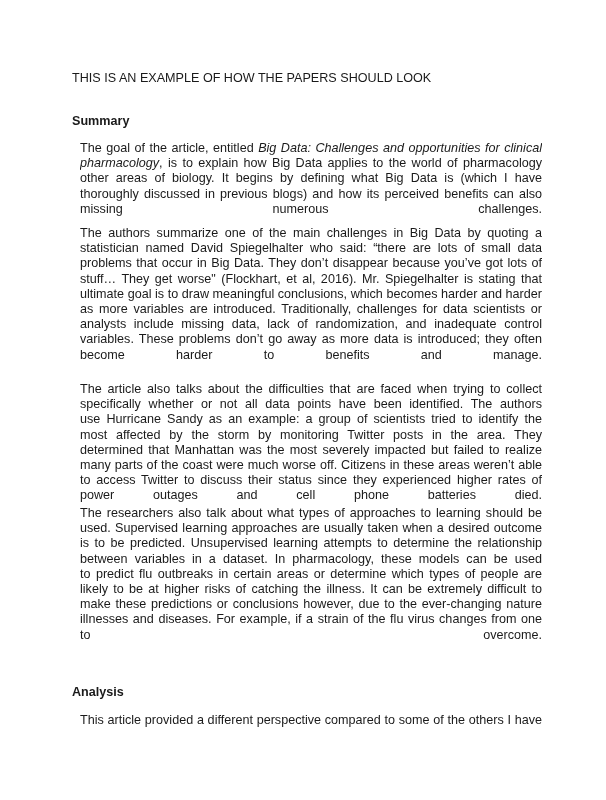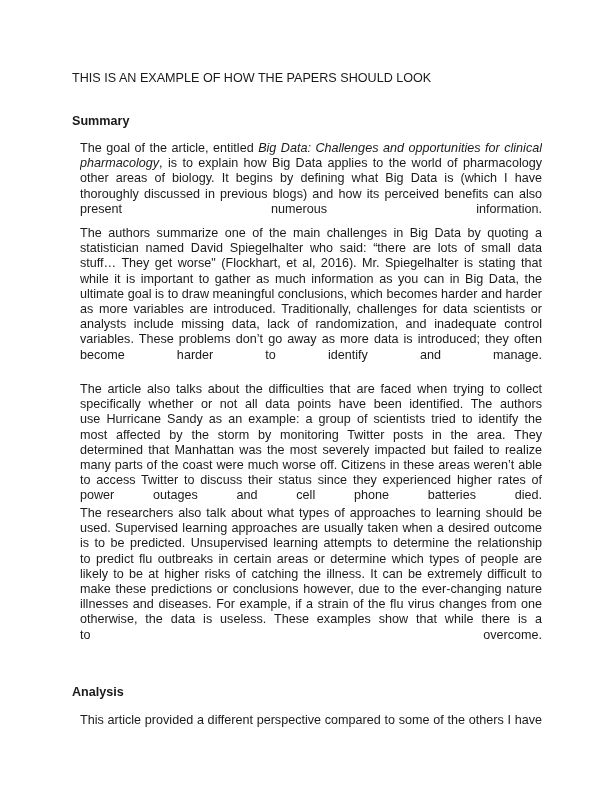--- a/index.html
+++ b/index.html
@@ -22,52 +22,52 @@
 <div class="page">
   <div class="title">THIS IS AN EXAMPLE OF HOW THE PAPERS SHOULD LOOK</div>
 
   <div class="heading" style="top:114px">Summary</div>
 
   <div class="para" style="top:141px">
       <div class="line-wrap"><span>The goal of the article, entitled </span><em>Big Data: Challenges and opportunities for clinical</em></div>
       <div class="line-wrap"><em>pharmacology</em><span>, is to explain how Big Data applies to the world of pharmacology and</span></div>
       <div class="line-wrap"><span>other areas of biology.  It begins by defining what Big Data is (which I have</span></div>
       <div class="line-wrap"><span>thoroughly discussed in previous blogs) and how its perceived benefits can also</span></div>
-      <div class="line-wrap"><span>present numerous information.</span></div>
+      <div class="line-wrap"><span>missing numerous challenges.</span></div>
     </div>
   <div class="para" style="top:226px">
       <div class="line-wrap"><span>The authors summarize one of the main challenges in Big Data by quoting a British</span></div>
       <div class="line-wrap"><span>statistician named David Spiegelhalter who said: “there are lots of small data</span></div>
+      <div class="line-wrap"><span>problems that occur in Big Data.  They don’t disappear because you’ve got lots of</span></div>
       <div class="line-wrap"><span>stuff… They get worse" (Flockhart, et al, 2016).  Mr. Spiegelhalter is stating that</span></div>
-      <div class="line-wrap"><span>while it is important to gather as much information as you can in Big Data, the</span></div>
       <div class="line-wrap"><span>ultimate goal is to draw meaningful conclusions, which becomes harder and harder</span></div>
       <div class="line-wrap"><span>as more variables are introduced.  Traditionally, challenges for data scientists or</span></div>
       <div class="line-wrap"><span>analysts include missing data, lack of randomization, and inadequate control</span></div>
       <div class="line-wrap"><span>variables.  These problems don’t go away as more data is introduced; they often</span></div>
-      <div class="line-wrap"><span>become harder to identify and manage.</span></div>
+      <div class="line-wrap"><span>become harder to benefits and manage.</span></div>
     </div>
   <div class="para" style="top:382px">
       <div class="line-wrap"><span>The article also talks about the difficulties that are faced when trying to collect data,</span></div>
       <div class="line-wrap"><span>specifically whether or not all data points have been identified.  The authors</span></div>
       <div class="line-wrap"><span>use Hurricane Sandy as an example: a group of scientists tried to identify the areas</span></div>
       <div class="line-wrap"><span>most affected by the storm by monitoring Twitter posts in the area.  They</span></div>
       <div class="line-wrap"><span>determined that Manhattan was the most severely impacted but failed to realize that</span></div>
       <div class="line-wrap"><span>many parts of the coast were much worse off.  Citizens in these areas weren’t able</span></div>
       <div class="line-wrap"><span>to access Twitter to discuss their status since they experienced higher rates of</span></div>
       <div class="line-wrap"><span>power outages and cell phone batteries died.</span></div>
     </div>
   <div class="para" style="top:506px">
       <div class="line-wrap"><span>The researchers also talk about what types of approaches to learning should be</span></div>
       <div class="line-wrap"><span>used.  Supervised learning approaches are usually taken when a desired outcome</span></div>
       <div class="line-wrap"><span>is to be predicted.  Unsupervised learning attempts to determine the relationship</span></div>
+      <div class="line-wrap"><span>between variables in a dataset.  In pharmacology, these models can be used</span></div>
       <div class="line-wrap"><span>to predict flu outbreaks in certain areas or determine which types of people are</span></div>
       <div class="line-wrap"><span>likely to be at higher risks of catching the illness.  It can be extremely difficult to</span></div>
       <div class="line-wrap"><span>make these predictions or conclusions however, due to the ever-changing nature of</span></div>
       <div class="line-wrap"><span>illnesses and diseases.  For example, if a strain of the flu virus changes from one</span></div>
-      <div class="line-wrap"><span>otherwise, the data is useless.  These examples show that while there is a</span></div>
       <div class="line-wrap"><span>to overcome.</span></div>
     </div>
 
   <div class="heading" style="top:685px">Analysis</div>
 
   <div class="para" style="top:713px">
       <div class="line-wrap"><span>This article provided a different perspective compared to some of the others I have</span></div>
     </div>
 </div>
 

